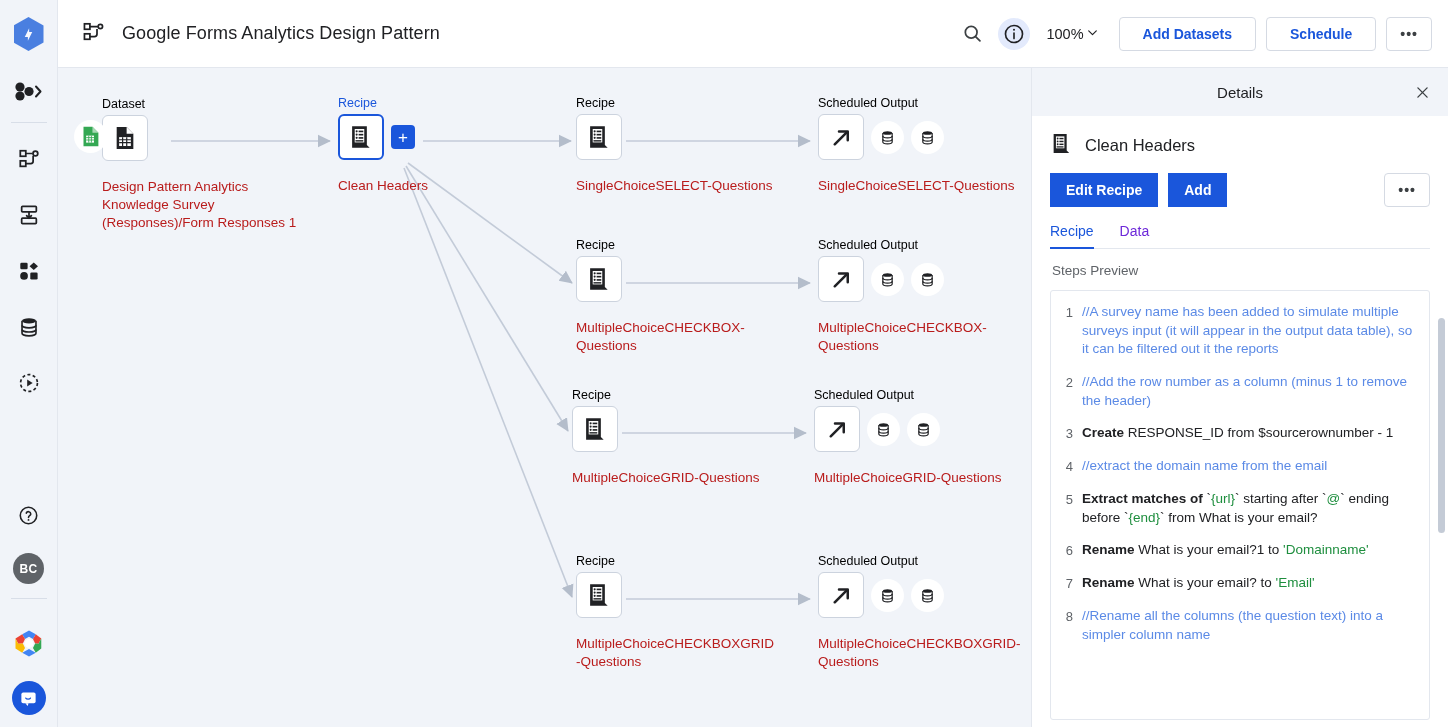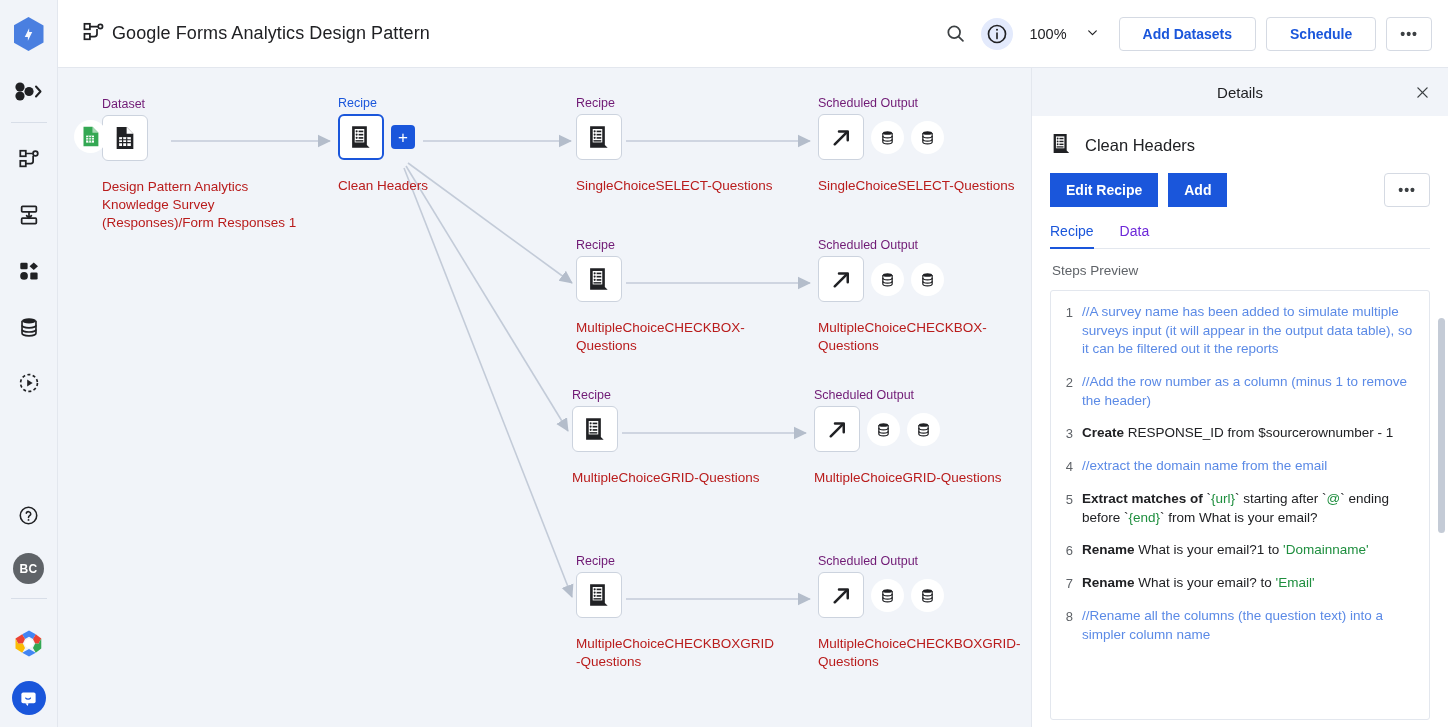--- a/index.html
+++ b/index.html
@@ -61,36 +61,36 @@
 
   
   .topbar {
     position: absolute; left: 58px; top: 0;
     width: 1390px; height: 68px;
     background: #fff;
     border-bottom: 1px solid #e3e7ee;
     display: flex; align-items: center;
     padding: 0 16px 0 24px;
   }
-  .title-wrap { display: flex; align-items: center; gap: 6px; }
+  .title-wrap { display: flex; align-items: center; gap: 16px; }
   .flow-title {
     font-size: 18px; color: #202124; font-weight: 400;
     letter-spacing: .1px; white-space: nowrap;
   }
   .topbar-right {
     margin-left: auto; display: flex; align-items: center; gap: 10px;
   }
   .icon-btn {
     width: 32px; height: 32px; border-radius: 50%;
     display: flex; align-items: center; justify-content: center;
     cursor: pointer; border: none; background: transparent; padding: 0;
   }
   .icon-btn.active { background: #e3eafc; }
   .zoom-ctl {
-    display: flex; align-items: center; gap: 19px;
+    display: flex; align-items: center; gap: 2px;
     font-size: 14.5px; color: #202124; cursor: pointer;
     padding: 4px 6px; margin-right: 4px; font-weight: 500;
   }
   .btn-outline {
     border: 1px solid #d5dae3; background: #fff;
     color: #1a56db; font-size: 14px; font-weight: 700;
     padding: 8px 23px; border-radius: 4px; cursor: pointer;
     font-family: inherit; white-space: nowrap;
   }
   .btn-outline.dots { padding: 8px 13px; color: #3c4043; letter-spacing: 1px;}
@@ -100,21 +100,21 @@
     position: absolute; left: 58px; top: 68px;
     width: 974px; height: 659px;
     background: #f1f4f9;
     border-right: 1px solid #e3e7ee;
     overflow: hidden;
   }
   .canvas-svg { position: absolute; left: 0; top: 0; }
 
   .node { position: absolute; }
   .node-kind {
-    font-size: 12.5px; color: #701a75; margin-bottom: 4px;
+    font-size: 12.5px; color: #000000; margin-bottom: 4px;
     white-space: nowrap;
   }
   .node-kind.recipe-active { color: #1a56db; }
   .node-row { display: flex; align-items: center; gap: 7px; }
   .node-box {
     width: 46px; height: 46px; border-radius: 6px;
     background: #fff; border: 1px solid #ccd3de;
     display: flex; align-items: center; justify-content: center;
     cursor: pointer; flex: 0 0 auto;
   }

